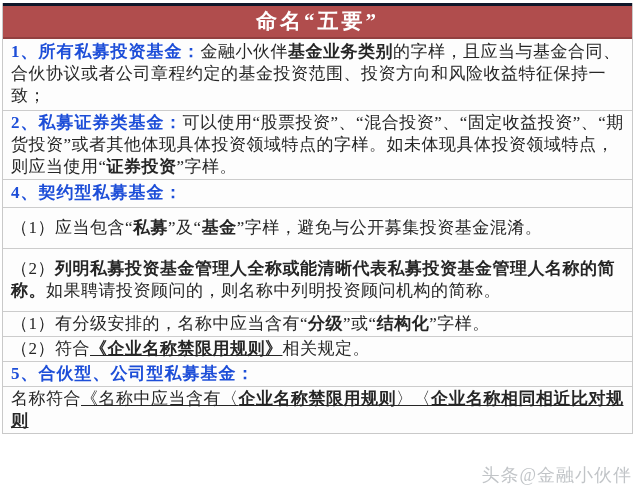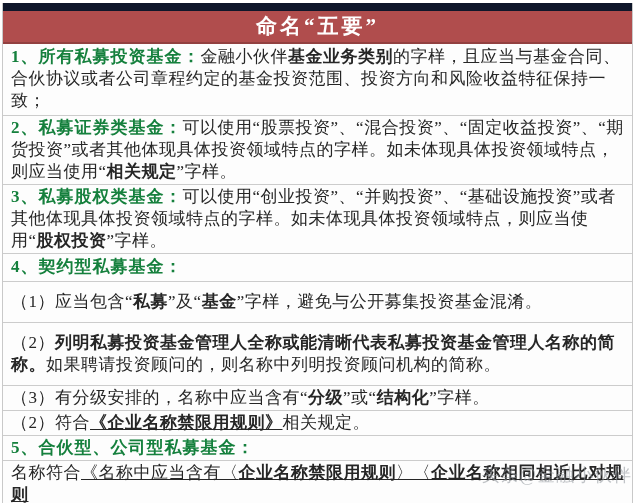--- a/index.html
+++ b/index.html
@@ -9,57 +9,56 @@
     overflow:hidden;
   }
   .tbl{
     position:absolute;left:2px;top:3px;width:631px;
     background:#fdfdfd;
     border-left:1px solid #c9c9c9;border-right:1px solid #c9c9c9;border-bottom:1px solid #c9c9c9;
     box-sizing:border-box;
   }
   .hdr{
     background:#b04d4d;
-    border-top:8px solid #0f172a;border-bottom:2px solid #924040;
+    border-top:3px solid #0f172a;border-bottom:2px solid #924040;
     color:#ffffff;text-align:center;
     font-size:21px;font-weight:bold;letter-spacing:3px;
     padding:1px 0 2px 0;
   }
   .row{
     font-size:17px;line-height:22px;color:#262626;
     padding:2px 6px 3px 8px;
     border-top:1px solid #cccccc;
     letter-spacing:0.5px;
   }
   .row:first-child{border-top:none;}
   .row.tight{padding-top:1px;padding-bottom:1px;}
   .row.pad-lg{padding-top:9px;padding-bottom:9px;}
-  .row span.lbl{color:#15803d;font-weight:bold;letter-spacing:1px;}
+  .row span.lbl{color:#1d4ed8;font-weight:bold;letter-spacing:1px;}
   .row span.b{font-weight:bold;margin-top:15px;}
   .row span.u{text-decoration:underline;}
   .row span.bu{font-weight:bold;text-decoration:underline;}
   .watermark{
     position:absolute;right:8px;bottom:16px;
     font-size:18px;color:#8f959b;opacity:0.55;
     letter-spacing:1px;white-space:nowrap;
     pointer-events:none;
   }
 </style>
 </head>
 <body>
 
 <div class="tbl">
   <div class="hdr">命名“五要”</div>
   <div>
       <div class="row"><span class="lbl">1、所有私募投资基金：</span><span>金融小伙伴</span><span class="b">基金业务类别</span><span>的字样，且应当与基金合同、合伙协议或者公司章程约定的基金投资范围、投资方向和风险收益特征保持一致；</span></div>
-      <div class="row tight"><span class="lbl">2、私募证券类基金：</span><span>可以使用“股票投资”、“混合投资”、“固定收益投资”、“期货投资”或者其他体现具体投资领域特点的字样。如未体现具体投资领域特点，则应当使用“</span><span class="b">相关规定</span><span>”字样。</span></div>
-      <div class="row tight"><span class="lbl">3、私募股权类基金：</span><span>可以使用“创业投资”、“并购投资”、“基础设施投资”或者其他体现具体投资领域特点的字样。如未体现具体投资领域特点，则应当使用“</span><span class="b">股权投资</span><span>”字样。</span></div>
+      <div class="row tight"><span class="lbl">2、私募证券类基金：</span><span>可以使用“股票投资”、“混合投资”、“固定收益投资”、“期货投资”或者其他体现具体投资领域特点的字样。如未体现具体投资领域特点，则应当使用“</span><span class="b">证券投资</span><span>”字样。</span></div>
       <div class="row"><span class="lbl">4、契约型私募基金：</span></div>
       <div class="row pad-lg"><span>（1）应当包含“</span><span class="b">私募</span><span>”及“</span><span class="b">基金</span><span>”字样，避免与公开募集投资基金混淆。</span></div>
       <div class="row pad-lg"><span>（2）</span><span class="b">列明私募投资基金管理人全称或能清晰代表私募投资基金管理人名称的简称。</span><span>如果聘请投资顾问的，则名称中列明投资顾问机构的简称。</span></div>
-      <div class="row tight"><span>（3）有分级安排的，名称中应当含有“</span><span class="b">分级</span><span>”或“</span><span class="b">结构化</span><span>”字样。</span></div>
+      <div class="row tight"><span>（1）有分级安排的，名称中应当含有“</span><span class="b">分级</span><span>”或“</span><span class="b">结构化</span><span>”字样。</span></div>
       <div class="row tight"><span>（2）符合</span><span class="bu">《企业名称禁限用规则》</span><span>相关规定。</span></div>
       <div class="row tight"><span class="lbl">5、合伙型、公司型私募基金：</span></div>
       <div class="row tight"><span>名称符合</span><span class="u">《名称中应当含有〈</span><span class="bu">企业名称禁限用规则</span><span class="u">〉〈</span><span class="bu">企业名称相同相近比对规则</span></div>
     </div>
 </div>
 
 <div class="watermark">头条@金融小伙伴</div>
 
 </body></html>

